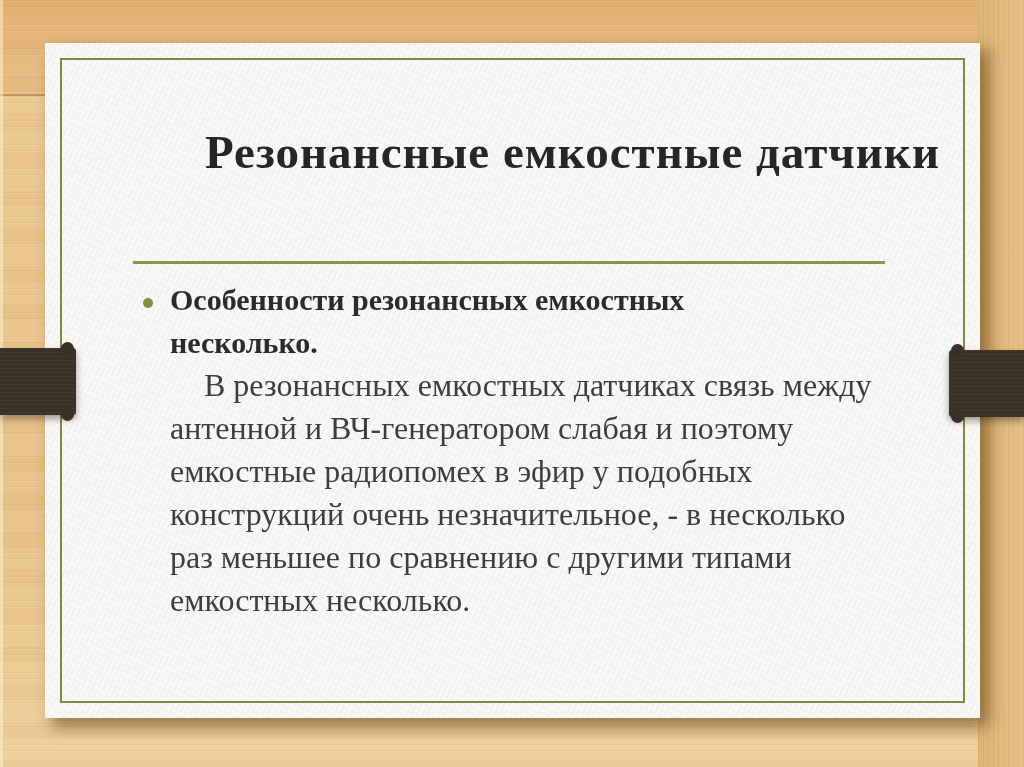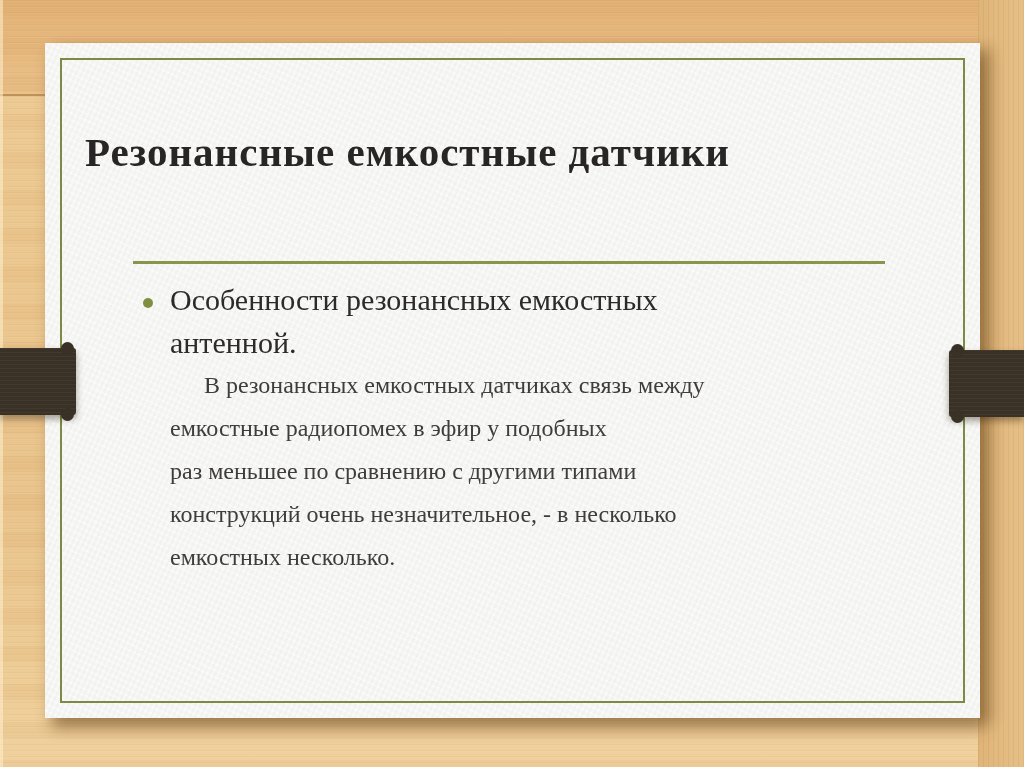--- a/index.html
+++ b/index.html
@@ -31,30 +31,30 @@
     background-color:#f6f6f4;
     background-image:
       repeating-linear-gradient(115deg, rgba(110,110,100,0.035) 0 2px, transparent 2px 5px),
       repeating-linear-gradient(25deg, rgba(255,255,255,0.45) 0 2px, transparent 2px 6px);
     box-shadow: 6px 10px 14px rgba(92,58,18,0.45), 12px 4px 12px rgba(92,58,18,0.22);
     z-index:2;
   }
   .inner-border{position:absolute;inset:15px;border:2px solid #7c8a45;pointer-events:none;}
 
   .slide-title{
-    position:absolute;left:40px;right:40px;top:82px;margin:0;
-    font-size:41px;line-height:54px;font-weight:700;letter-spacing:1px;
-    color:#272525;text-align:left;white-space:nowrap;
+    position:absolute;left:28px;right:40px;top:82px;margin:0;
+    font-size:47px;line-height:54px;font-weight:700;letter-spacing:1px;
+    color:#272525;text-align:right;white-space:nowrap;
   }
   .title-divider{position:absolute;left:88px;top:218px;width:752px;height:3px;background:#87964a;}
 
   .content{position:absolute;left:125px;top:235px;width:780px;}
   .bullet-dot{position:absolute;left:-27px;top:20px;width:10px;height:10px;border-radius:50%;background:#7f8f42;}
-  .bline{font-weight:400;font-size:30px;line-height:43px;color:#2c2a2a;}
-  .tline{font-size:24px;line-height:43px;color:#3e3c3c;}
+  .bline{font-weight:700;font-size:30px;line-height:43px;color:#2c2a2a;}
+  .tline{font-size:32px;line-height:43px;color:#3e3c3c;}
   .tline.first{text-indent:34px;}
 
   
   .clip{
     position:absolute;height:67px;background-color:#393026;
     background-image:repeating-linear-gradient(180deg, rgba(255,255,255,0.045) 0 1px, transparent 1px 4px);
     box-shadow:0 4px 7px rgba(40,25,10,0.40);
     z-index:3;
   }
   .clip-left{left:0;top:348px;width:76px;border-radius:0 3px 3px 0;}
@@ -78,25 +78,26 @@
   <div class="slide-card">
     <div class="inner-border"></div>
 
     <h1 class="slide-title">Резонансные емкостные датчики</h1>
 
     <div class="title-divider"></div>
 
     <div class="content">
       <span class="bullet-dot"></span>
       <div class="bline">Особенности резонансных емкостных</div>
-      <div class="bline">антенной.</div>
+      <div class="bline">несколько.</div>
       <div class="tline first">В резонансных емкостных датчиках связь между</div>
+      <div class="tline">антенной и ВЧ-генератором слабая и поэтому</div>
       <div class="tline">емкостные радиопомех в эфир у подобных</div>
+      <div class="tline">конструкций очень незначительное, - в несколько</div>
       <div class="tline">раз меньшее по сравнению с другими типами</div>
-      <div class="tline">конструкций очень незначительное, - в несколько</div>
       <div class="tline">емкостных несколько.</div>
     </div>
   </div>
 
   <div class="clip clip-left">
     <span class="rivet top"></span>
     <span class="rivet bottom"></span>
   </div>
   <div class="clip clip-right">
     <span class="rivet top"></span>

